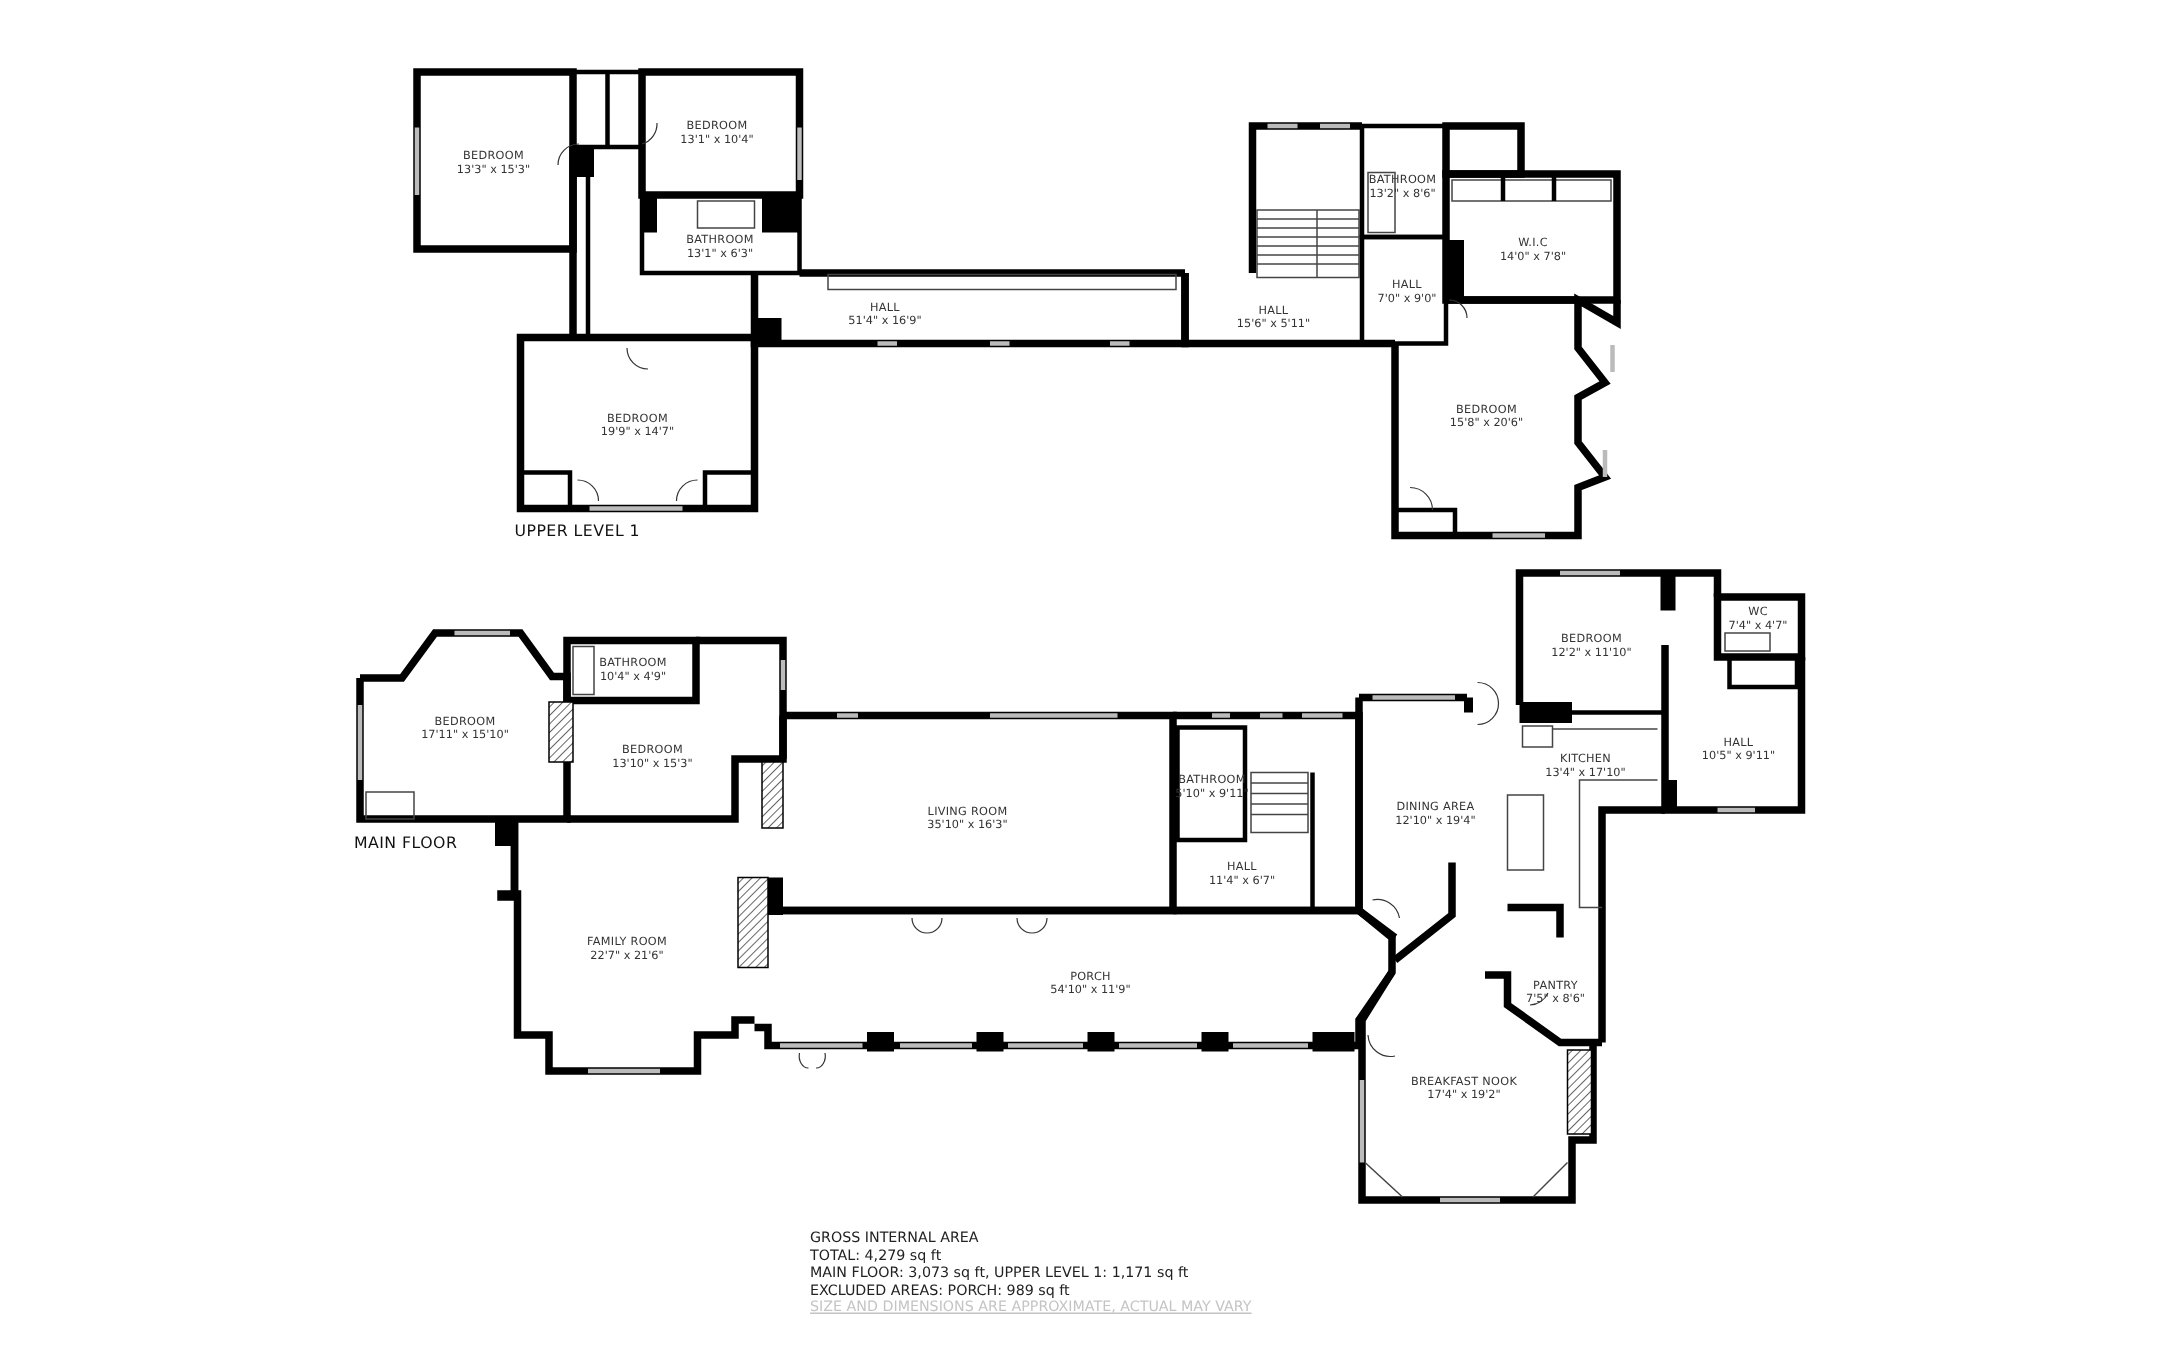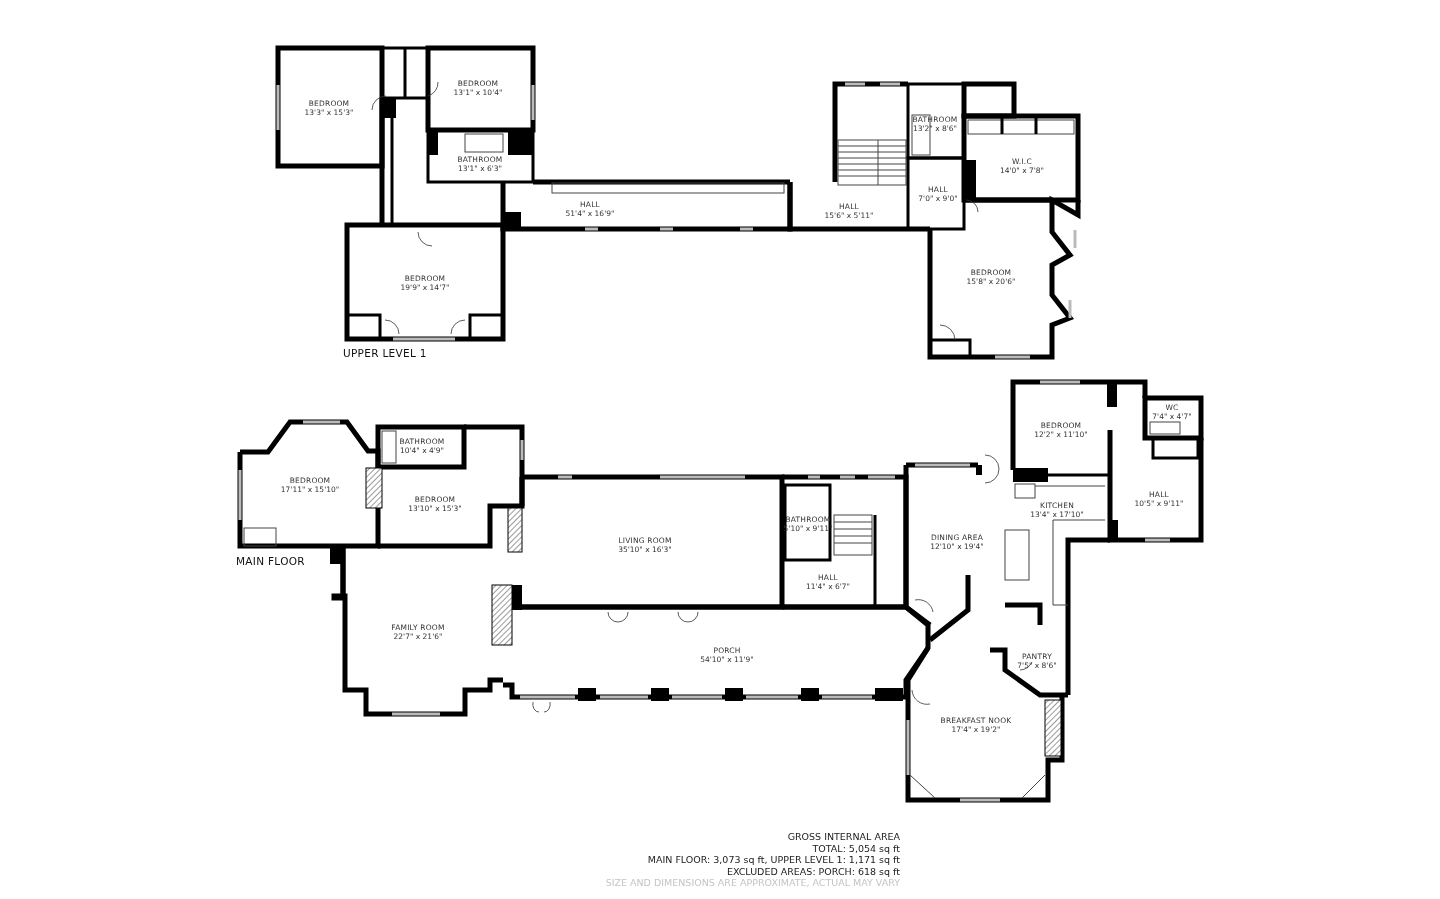--- a/index.html
+++ b/index.html
@@ -9,24 +9,24 @@
   .wall { fill: none; stroke: #000; stroke-width: 5; stroke-linejoin: miter; }
   .wall-thin { fill: none; stroke: #000; stroke-width: 3; }
   .inner { fill: none; stroke: #444; stroke-width: 1; }
   .pier { fill: #000; }
   .win { stroke: #bbb; stroke-width: 3; }
   .door { fill: none; stroke: #333; stroke-width: 0.8; }
   .hatch { fill: url(#hatch); stroke: #000; stroke-width: 1; }
   .room-name { font-size: 7.5px; fill: #333; text-anchor: middle; letter-spacing: 0.2px; }
   .room-dim { font-size: 7.5px; fill: #333; text-anchor: middle; }
   .floor-label { font-size: 10.5px; fill: #111; letter-spacing: 0.3px; }
-  .area-block { position: absolute; left: 540px; top: 820px; width: 360px; text-align: right;
+  .area-block { position: absolute; left: 540px; top: 820px; width: 360px; text-align: left;
                 font-size: 9.5px; line-height: 11.6px; color: #222;
-                font-family: "DejaVu Sans", sans-serif; margin-top: 11px; }
-  .area-block .note { color: #c4c4c4; }
+                font-family: "DejaVu Sans", sans-serif; }
+  .area-block .note { color: #c4c4c4; text-decoration: underline; }
 </style>
 </head>
 <body>
 
 <svg class="plan" width="1440" height="899" viewBox="0 0 1440 899" xmlns="http://www.w3.org/2000/svg">
   <defs>
     <pattern id="hatch" width="4" height="4" patternUnits="userSpaceOnUse" patternTransform="rotate(45)">
       <rect width="4" height="4" fill="#fff"></rect>
       <line x1="0" y1="0" x2="0" y2="4" stroke="#555" stroke-width="1.2"></line>
     </pattern>
@@ -262,17 +262,17 @@
     <text class="room-dim" x="957" y="549">12'10" x 19'4"</text>
     <text class="room-name" x="1037" y="659">PANTRY</text>
     <text class="room-dim" x="1037" y="668">7'5" x 8'6"</text>
     <text class="room-name" x="976" y="723">BREAKFAST NOOK</text>
     <text class="room-dim" x="976" y="732">17'4" x 19'2"</text>
   </g>
 </svg>
 
 <div class="area-block">
   <div>GROSS INTERNAL AREA</div>
-  <div>TOTAL: 5,054 sq ft</div>
+  <div>TOTAL: 4,279 sq ft</div>
   <div>MAIN FLOOR: 3,073 sq ft, UPPER LEVEL 1: 1,171 sq ft</div>
-  <div>EXCLUDED AREAS: PORCH: 618 sq ft</div>
+  <div>EXCLUDED AREAS: PORCH: 989 sq ft</div>
   <div class="note">SIZE AND DIMENSIONS ARE APPROXIMATE, ACTUAL MAY VARY</div>
 </div>
 
 </body></html>

